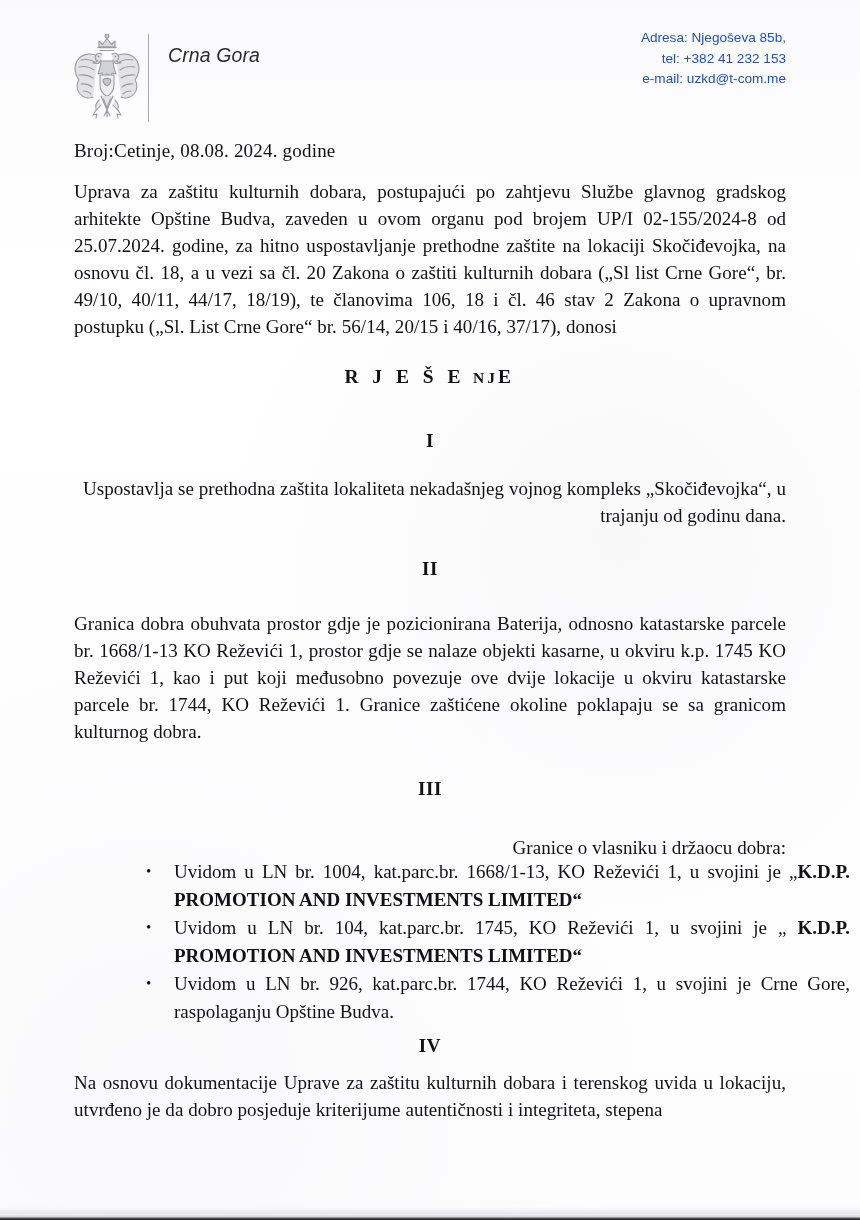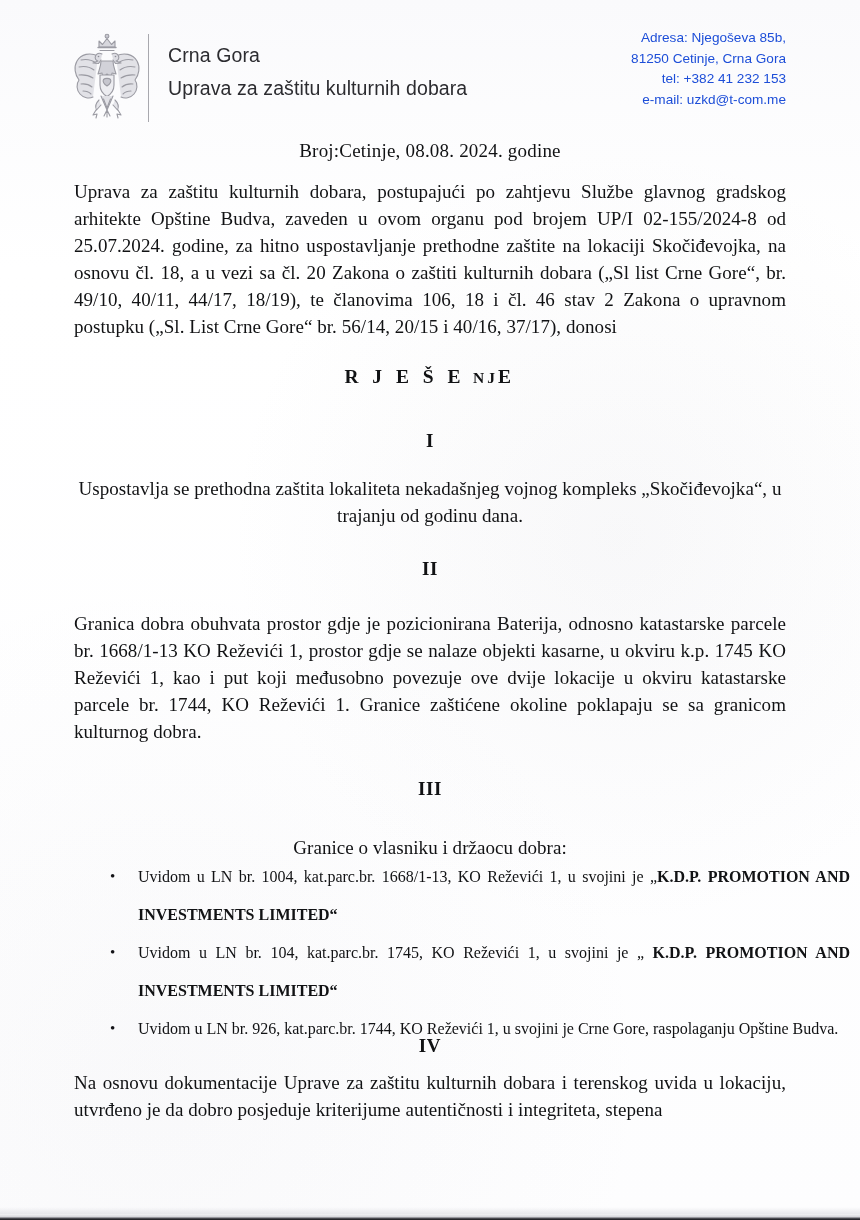--- a/index.html
+++ b/index.html
@@ -65,20 +65,21 @@
     width: 1px;
     height: 88px;
     background: #a8a8ae;
   }
   .header-names {
     position: absolute;
     left: 168px;
     top: 22px;
     font-family: "Liberation Sans", "DejaVu Sans", sans-serif;
     color: #2c2c30;
+    font-style: italic;
   }
   .org-country {
     font-size: 19.5px;
     line-height: 30px;
     letter-spacing: 0.1px;
   }
   .org-name {
     font-size: 19.5px;
     line-height: 30px;
     letter-spacing: 0.1px;
@@ -104,40 +105,40 @@
     top: 0;
     width: 712px;
   }
 
   .meta-row {
     position: absolute;
     top: 138px;
     left: 0;
     width: 712px;
     display: flex;
-    justify-content: center;
+    justify-content: flex-start;
     align-items: baseline;
     font-size: 19px;
     line-height: 26px;
   }
   .meta-broj { letter-spacing: 0.2px; }
   .meta-date { letter-spacing: 0.2px; }
 
   .para {
     position: absolute;
     left: 0;
     width: 712px;
     font-size: 19px;
     line-height: 27px;
     text-align: justify;
     text-justify: inter-word;
     letter-spacing: 0.05px;
     hyphens: none;
   }
-  .para.nojust { text-align: center; }
+  .para.nojust { text-align: right; }
 
   .p-intro   { top: 178px; }
   .p-sec1    { top: 475px; }
   .p-sec2    { top: 610px; }
   .p-sec3-lead { top: 834px; }
   .p-sec4    { top: 1069px; }
 
   .doc-title {
     position: absolute;
     left: 0;
@@ -172,26 +173,27 @@
     position: absolute;
     top: 858px;
     left: 0;
     width: 712px;
     margin: 0;
     padding: 0 0 0 64px;
     list-style: none;
   }
   ul.bullets li {
     position: relative;
-    font-size: 16px;
-    line-height: 38px;
+    font-size: 19px;
+    line-height: 28px;
     text-align: justify;
     text-justify: inter-word;
     margin-bottom: 0px;
     padding-left: 0;
+    margin-left: 36px;
   }
   ul.bullets li::before {
     content: "\2022";
     position: absolute;
     left: -28px;
     top: -1px;
     font-size: 15px;
     color: #121216;
   }
   .bold { font-weight: bold; }
@@ -247,26 +249,24 @@
           <path d="M50 80 L53 85 L49 84 L50 88"></path>
           <path d="M39 80 L36 86 M39 80 L42 86 M39 80 L39 87"></path>
         </g>
       </svg>
     </div>
 
     <div class="header-rule"></div>
 
     <div class="header-names">
       <div class="org-country">Crna Gora</div>
-      <div class="org-name">Uprava za zaštitu kulturnih dobara</div>
     </div>
 
     <div class="contact">
       <div>Adresa: Njegoševa 85b,</div>
-      <div>81250 Cetinje, Crna Gora</div>
       <div>tel: +382 41 232 153</div>
       <div>e-mail: uzkd@t-com.me</div>
     </div>
   </div>
 
   <div class="content">
 
     <div class="meta-row">
       <span class="meta-broj">Broj:</span>
       <span class="meta-date">Cetinje, 08.08. 2024. godine</span>

